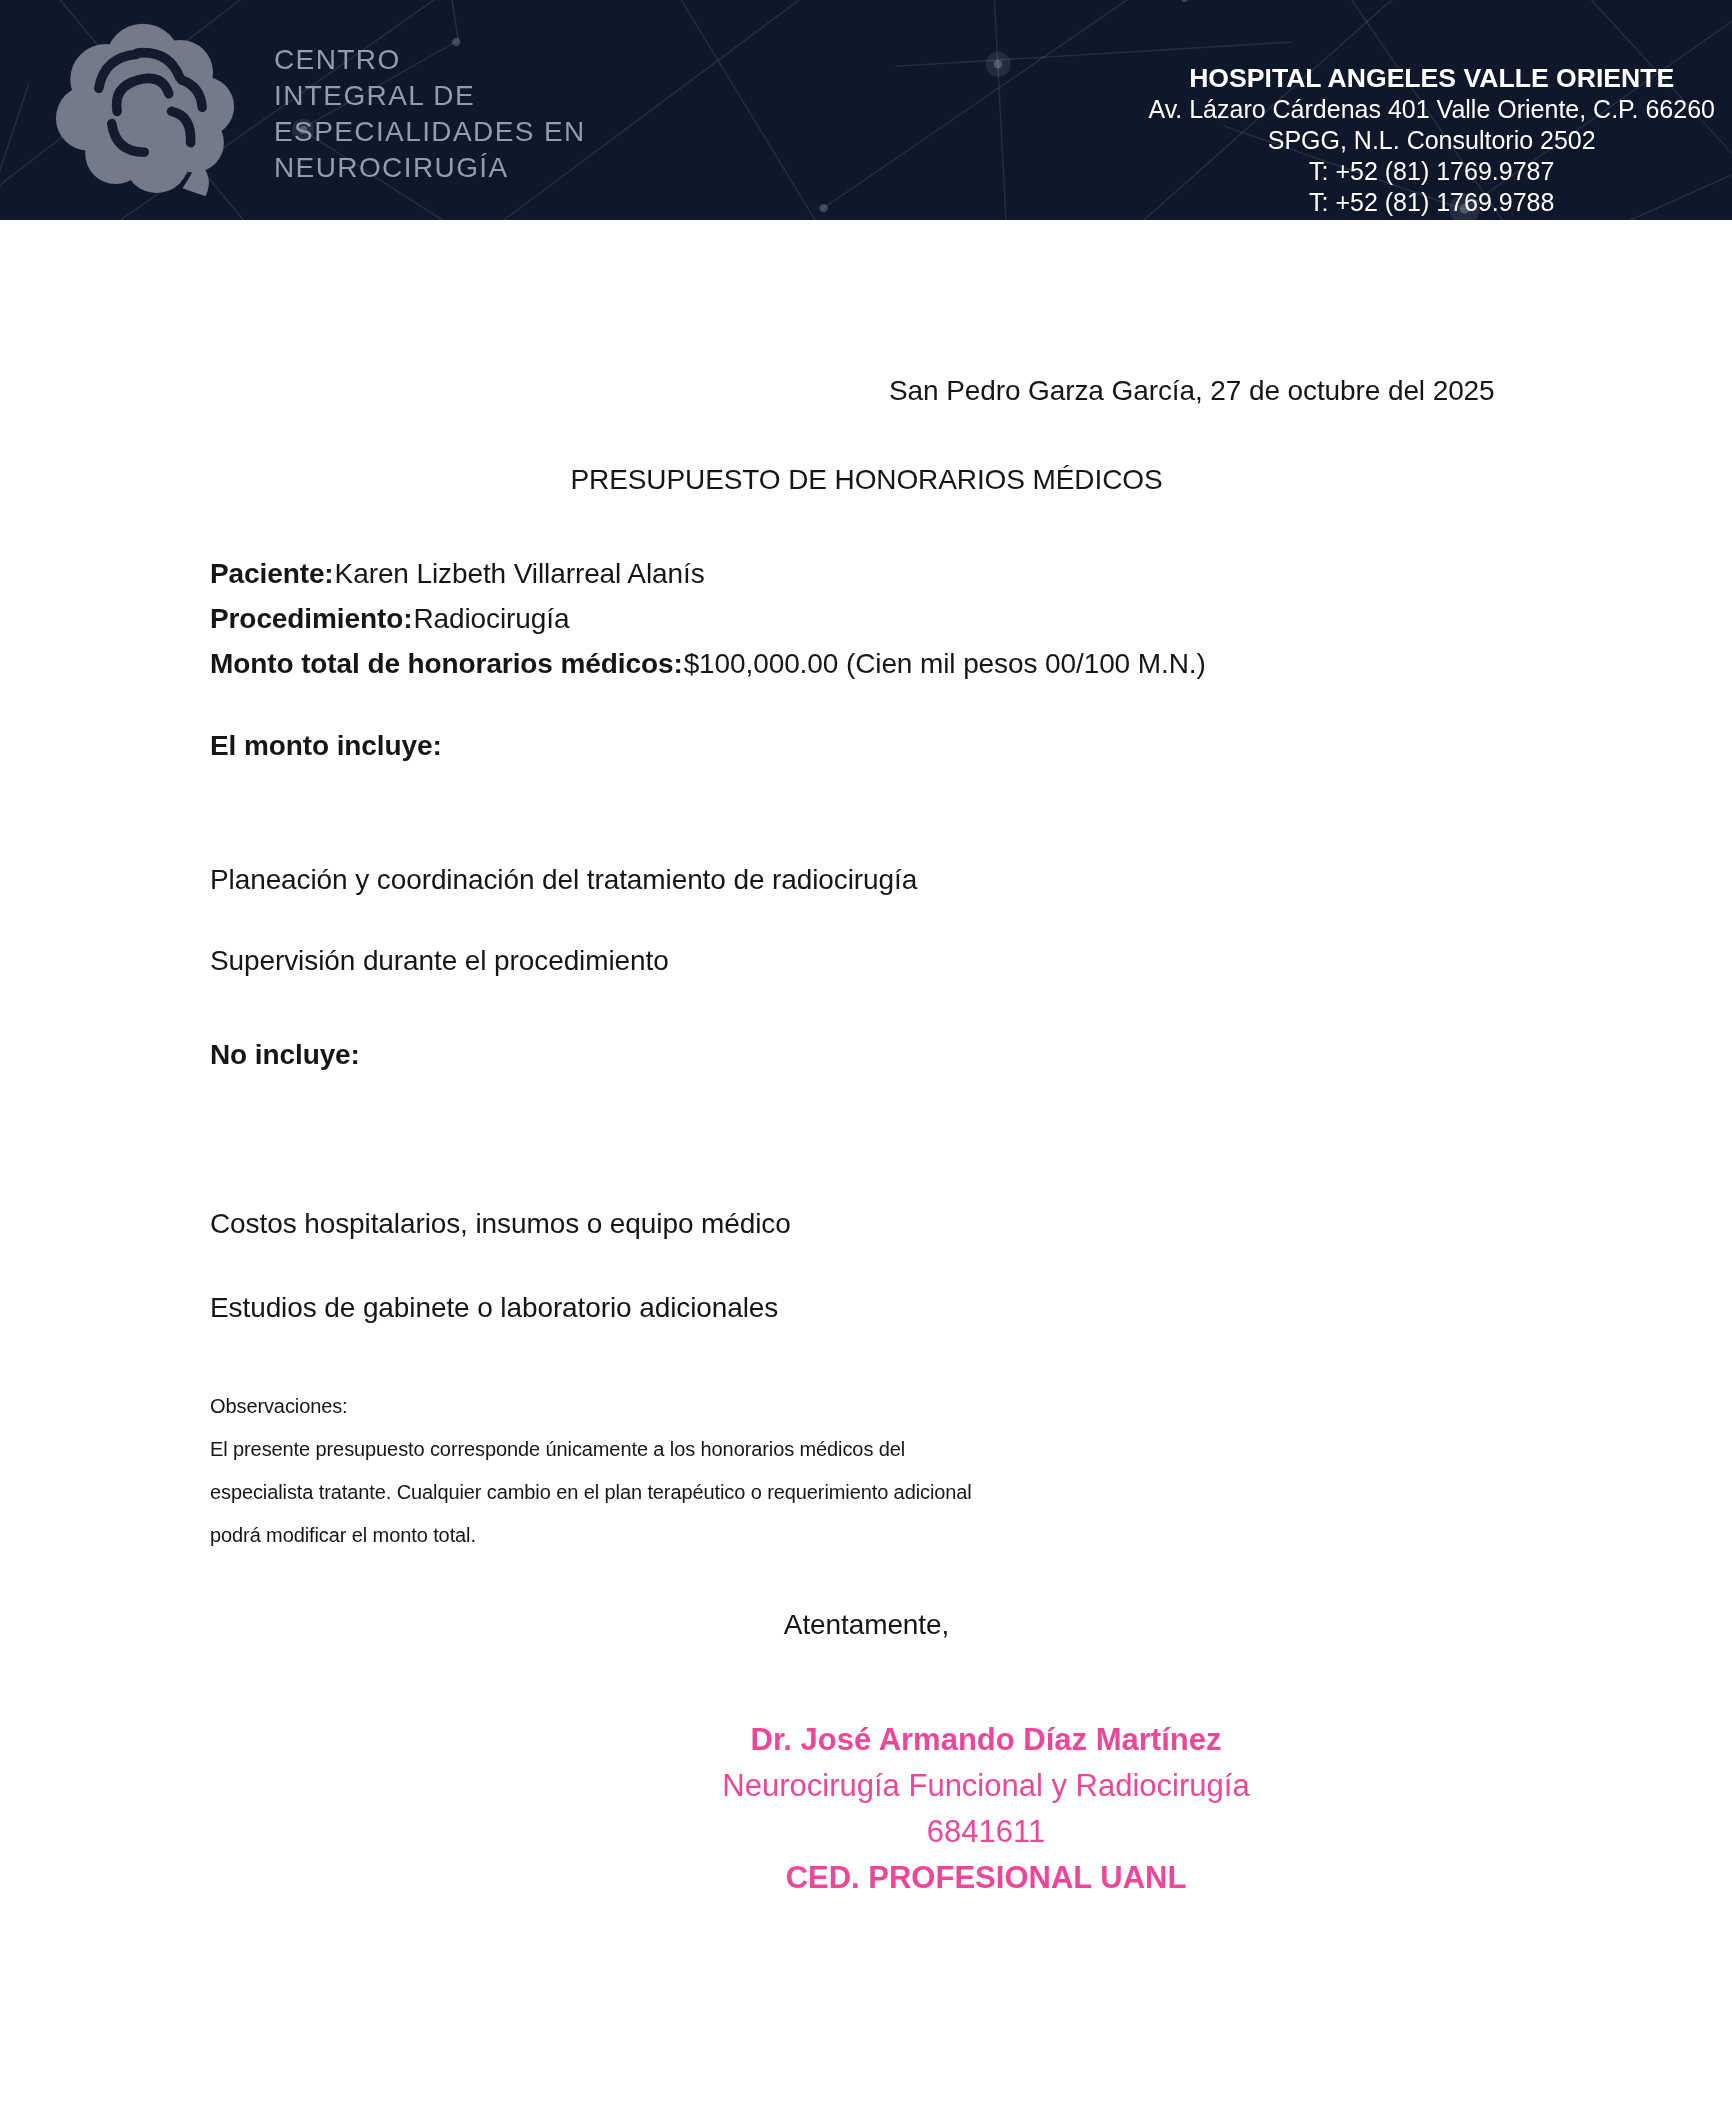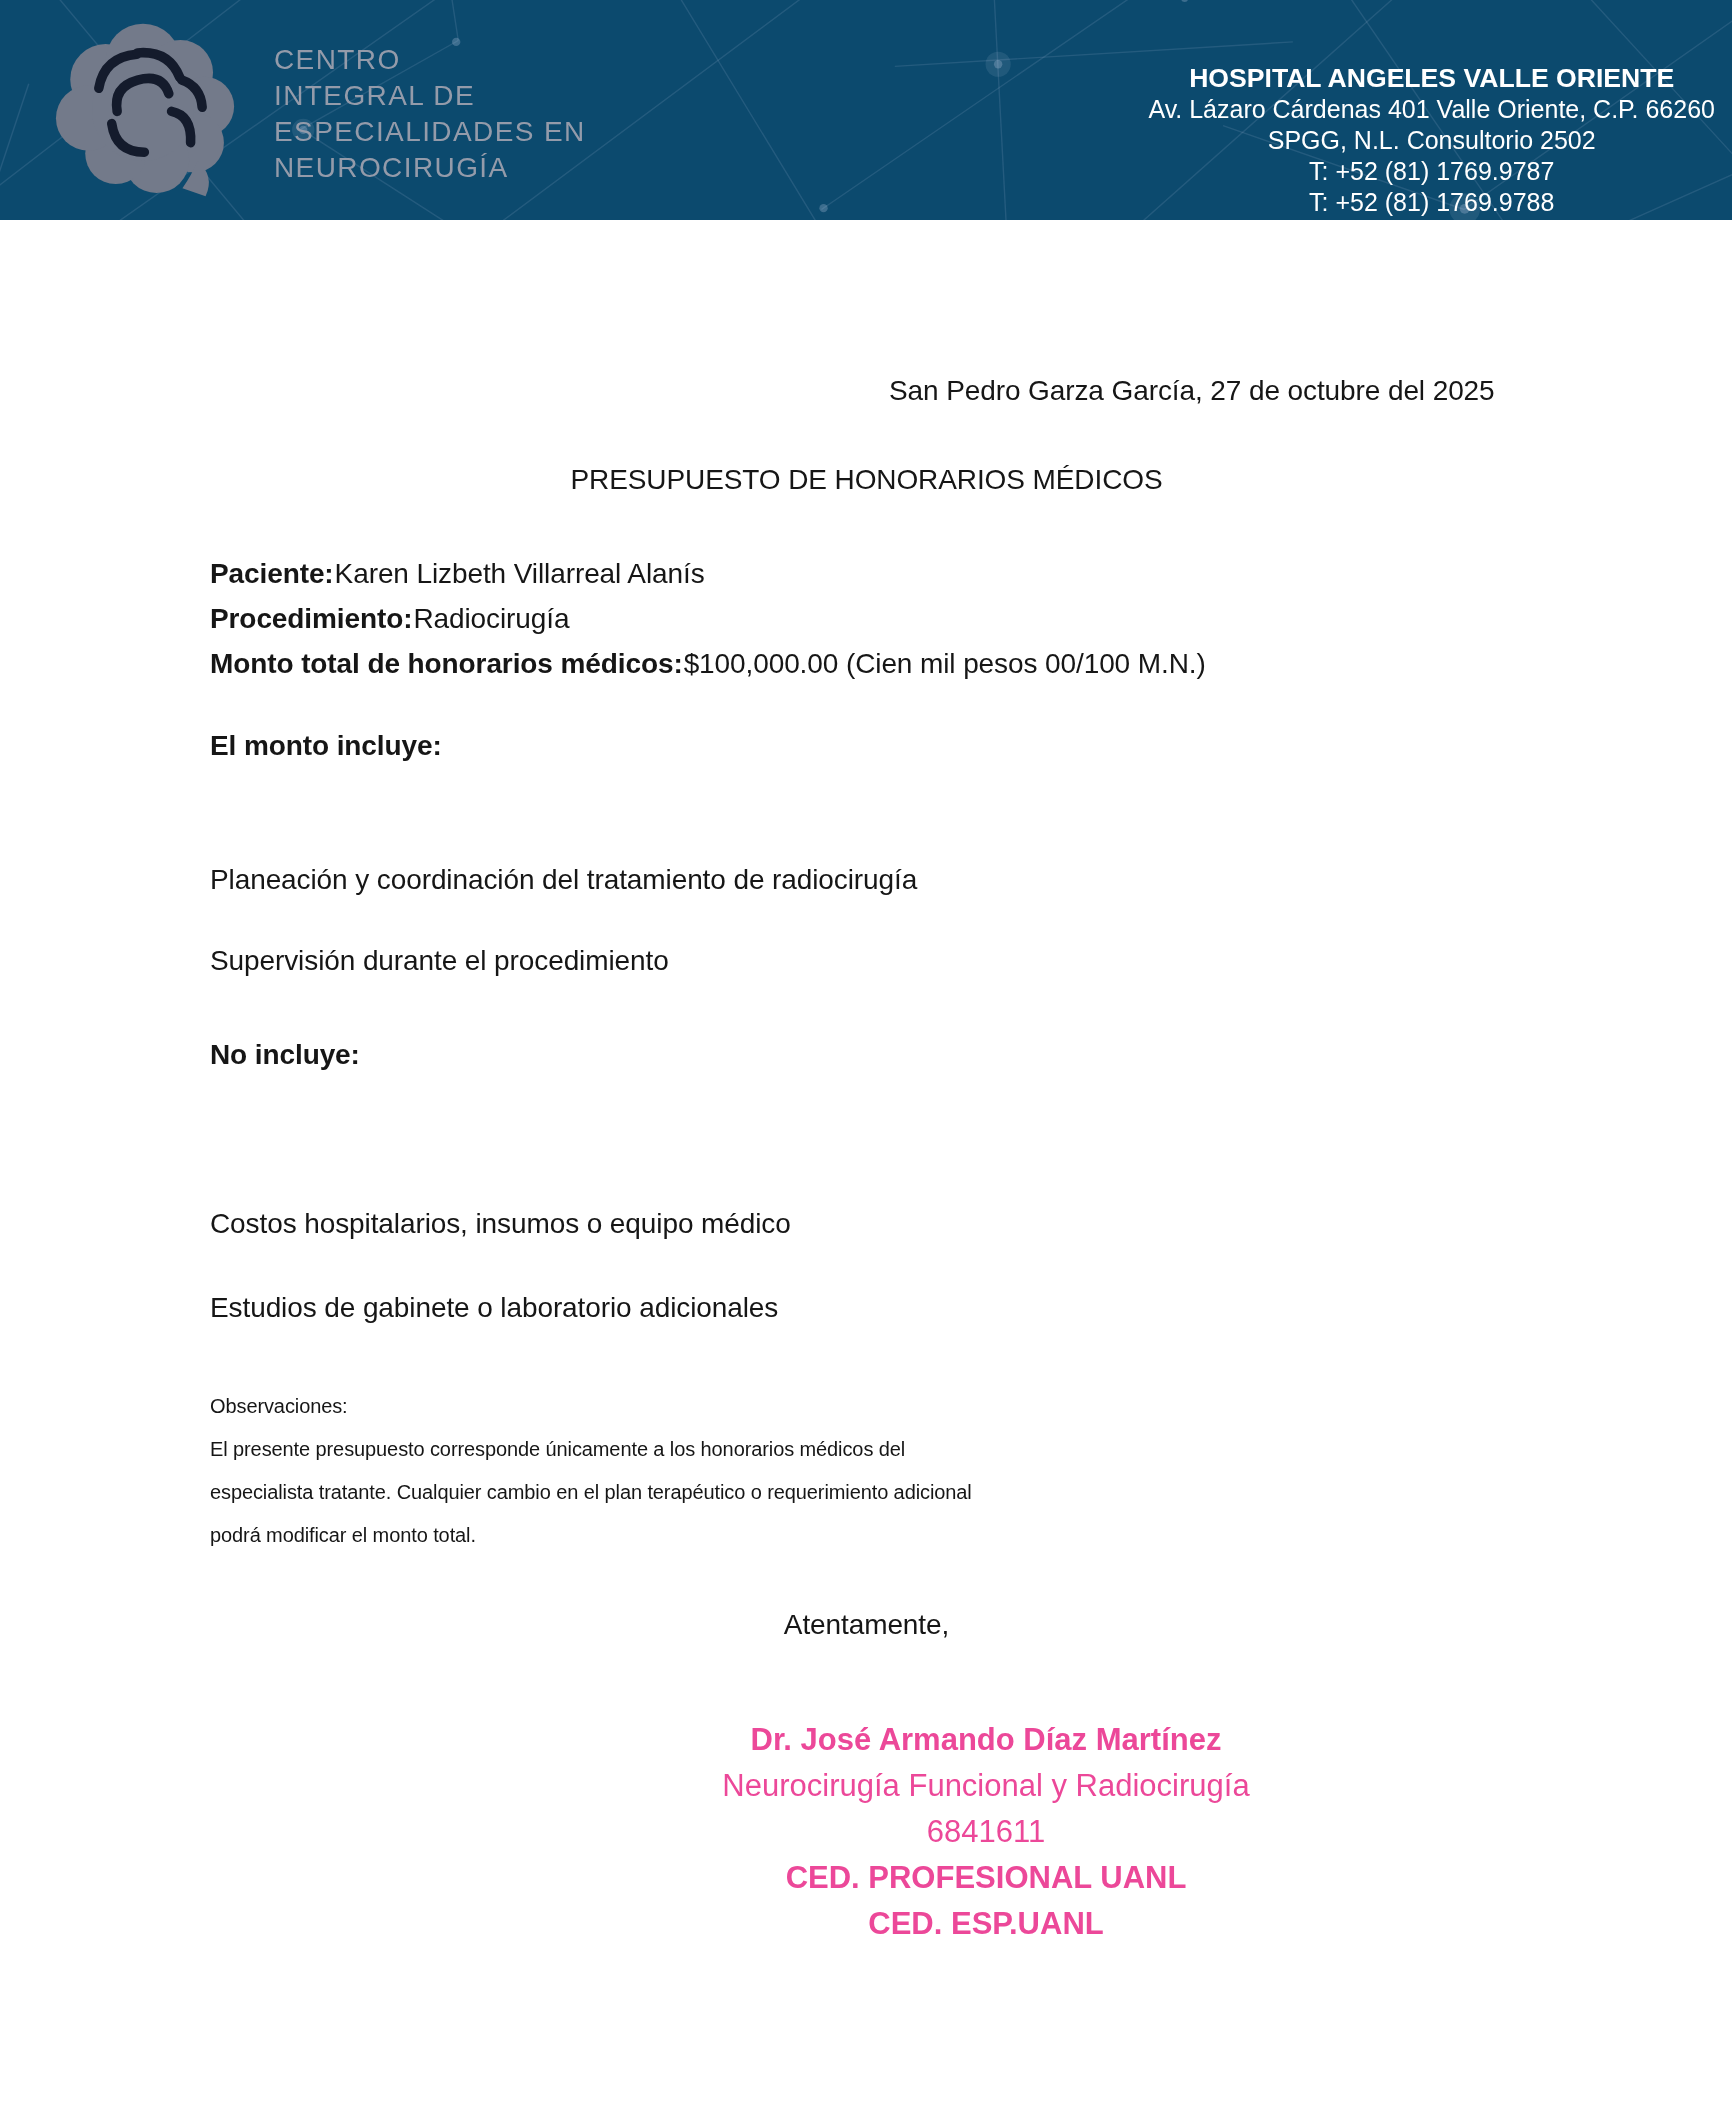--- a/index.html
+++ b/index.html
@@ -9,21 +9,21 @@
     height: 2119px;
     background: #ffffff;
     font-family: "Liberation Sans", sans-serif;
     color: #161616;
     overflow: hidden;
   }
   
   .band {
     position: absolute; top: 0; left: 0;
     width: 1733px; height: 220px;
-    background: #0c4a6e;
+    background: #0f172a;
     overflow: hidden;
   }
   .band .net { position: absolute; top: 0; left: 0; }
   .brain { position: absolute; left: 41px; top: 8.4px; width: 204px; height: 204px; }
   .brand {
     position: absolute; left: 274px; top: 42px;
     font-size: 28px; line-height: 36px;
     letter-spacing: 1.4px; color: #949baa; font-weight: 400;
   }
   .brand div { white-space: nowrap; }
@@ -155,17 +155,16 @@
     <div>podrá modificar el monto total.</div>
   </div>
 
   <div class="t center" style="top:1609px;">Atentamente,</div>
 
   <div class="sig-block">
     <div class="sname">Dr. José Armando Díaz Martínez</div>
     <div>Neurocirugía Funcional y Radiocirugía</div>
     <div>6841611</div>
     <div class="sbold">CED. PROFESIONAL UANL</div>
-    <div class="sbold">CED. ESP.UANL</div>
   </div>
 
 </div>
 
 
 </body></html>

